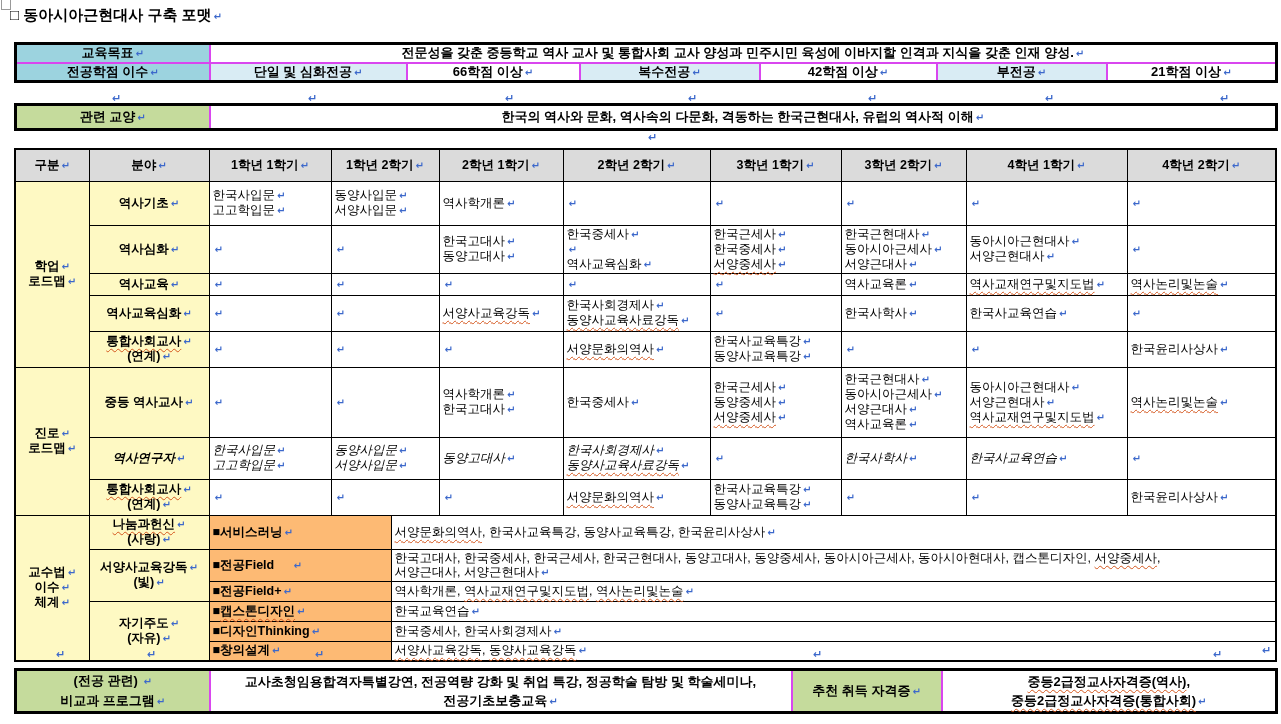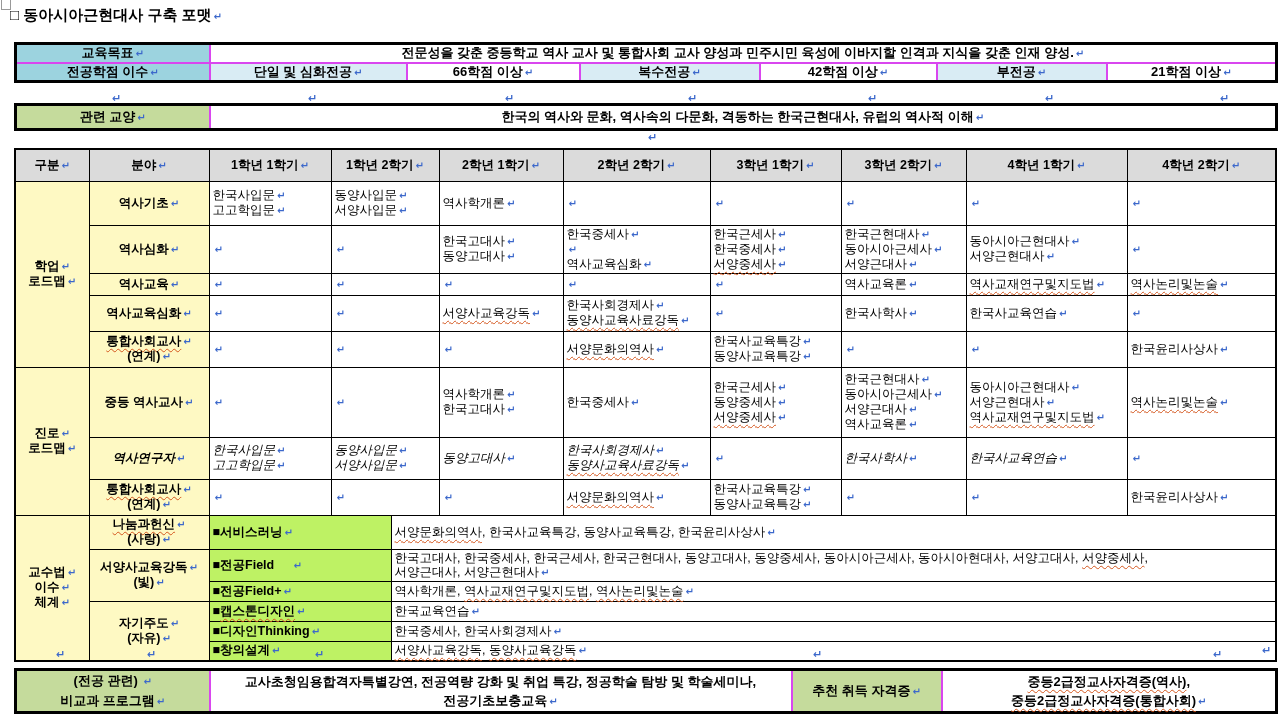--- a/index.html
+++ b/index.html
@@ -14,21 +14,21 @@
   .t2 { top:103px; border:3px solid #000; }
   .t3 { top:148px; border:2.5px solid #000; }
   .t4 { top:668px; border:3px solid #000; }
   .t1 td, .t2 td, .t4 td { border:2px solid #d946ef; font-weight:bold; font-size:13px; padding:0 3px; vertical-align:middle; }
   .t3 td { border:1px solid #000; padding:1px 3px; font-size:12.5px; vertical-align:middle; }
   .hd     { background:#DBDBDB; font-weight:bold; font-size:13px; }
   .lbl    { background:#fef9c3; font-weight:bold; font-size:13px; }
   .teal   { background:#9CD3DF; }
   .blue   { background:#D9ECF4; }
   .green  { background:#C5DB9C; }
-  .method { background:#bef264; font-weight:bold; font-size:13px; padding-left:6px; }
+  .method { background:#fdba74; font-weight:bold; font-size:13px; padding-left:6px; }
   .ctr { text-align:center; }
   .crs, .content { text-align:left; }
   .line { line-height:14px; white-space:nowrap; }
   .hd .line, .lbl .line, .method .line, .t1 .line { line-height:15px; }
   .t2 .line { line-height:21px; }
   .t4 .line { line-height:19px; }
   .pl { color:#3C68CB; font-size:10px; margin-left:2px; font-weight:bold; }
   .sq { text-decoration-line:underline; text-decoration-style:wavy;
         text-decoration-color:#D4561E; text-decoration-thickness:1px; text-underline-offset:3px; }
   .title { position:absolute; left:10px; top:5px; font-weight:bold; font-size:15px; }
@@ -451,21 +451,21 @@
         </tr>
         <tr style="height: 32px;">
           <td class="lbl ctr" rowspan="2">
             <div class="line"><span>서양사교육강독</span><span class="pl">↵</span></div>
             <div class="line"><span>(빛)</span><span class="pl">↵</span></div>
           </td>
           <td class="method" colspan="2">
             <div class="line"><span>■전공Field&nbsp;&nbsp;&nbsp;&nbsp;&nbsp;</span><span class="pl">↵</span></div>
           </td>
           <td class="content" colspan="7">
-            <div class="line"><span>한국고대사, 한국중세사, 한국근세사, 한국근현대사, 동양고대사, 동양중세사, 동아시아근세사, 동아시아현대사, 서양고대사, </span><span class="sq">서양중세사</span><span>,</span></div>
+            <div class="line"><span>한국고대사, 한국중세사, 한국근세사, 한국근현대사, 동양고대사, 동양중세사, 동아시아근세사, 동아시아현대사, 캡스톤디자인, </span><span class="sq">서양중세사</span><span>,</span></div>
             <div class="line"><span>서양근대사, 서양근현대사</span><span class="pl">↵</span></div>
           </td>
         </tr>
         <tr style="height: 20px;">
           <td class="method" colspan="2">
             <div class="line"><span>■전공Field+</span><span class="pl">↵</span></div>
           </td>
           <td class="content" colspan="7">
             <div class="line"><span>역사학개론, </span><span class="sq">역사교재연구및지도법</span><span>, </span><span class="sq">역사논리및논술</span><span class="pl">↵</span></div>
           </td>

